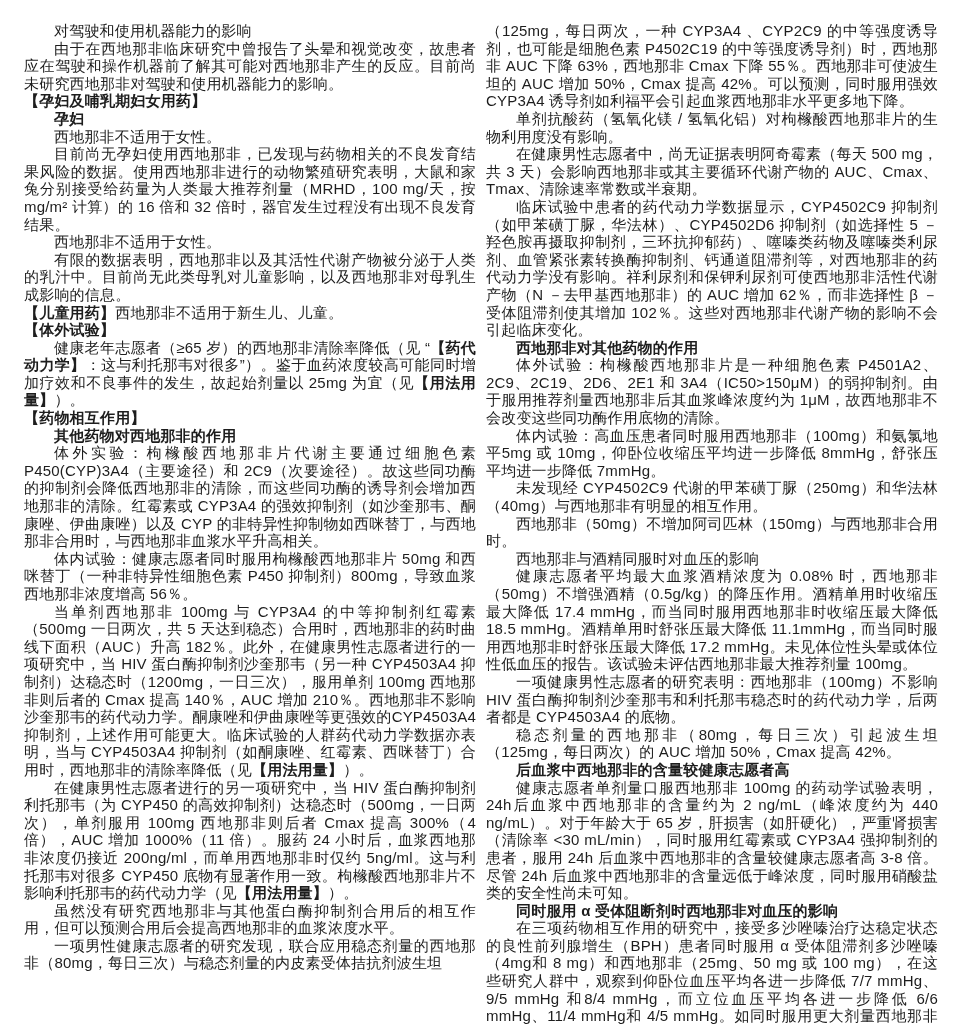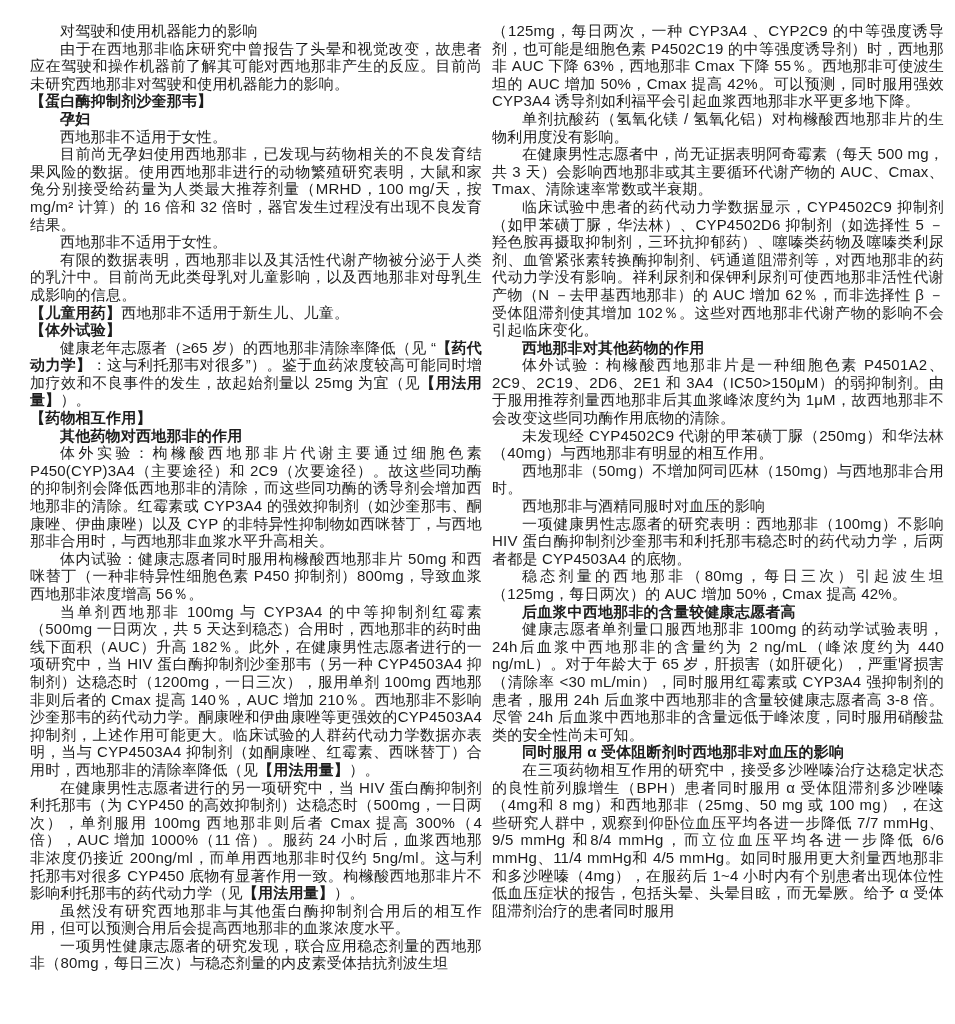--- a/index.html
+++ b/index.html
@@ -6,21 +6,21 @@
   body {
     width: 955px;
     height: 1024px;
     background: #ffffff;
     overflow: hidden;
   }
   .page {
     box-sizing: border-box;
     width: 955px;
     height: 1024px;
-    padding: 22px 8px 0 30px;
+    padding: 22px 8px 0 24px;
     display: flex;
     gap: 10px;
     background: #ffffff;
   }
   .col {
     flex: 0 0 452px;
     width: 452px;
     font-family: "Liberation Sans", "DejaVu Sans", sans-serif;
     font-size: 15px;
     line-height: 17.6px;
@@ -32,21 +32,21 @@
   .block.indent { text-indent: 2em; }
   .block b { font-weight: bold; }
 </style>
 </head>
 <body>
 
 <div class="page">
   <div class="col">
       <p class="block indent"><span>对驾驶和使用机器能力的影响</span></p>
       <p class="block indent"><span>由于在西地那非临床研究中曾报告了头晕和视觉改变，故患者应在驾驶和操作机器前了解其可能对西地那非产生的反应。目前尚未研究西地那非对驾驶和使用机器能力的影响。</span></p>
-      <p class="block"><b>【蛋白酶抑制剂沙奎那韦】</b></p>
+      <p class="block"><b>【孕妇及哺乳期妇女用药】</b></p>
       <p class="block indent"><b>孕妇</b></p>
       <p class="block indent"><span>西地那非不适用于女性。</span></p>
       <p class="block indent"><span>目前尚无孕妇使用西地那非，已发现与药物相关的不良发育结果风险的数据。使用西地那非进行的动物繁殖研究表明，大鼠和家兔分别接受给药量为人类最大推荐剂量（MRHD，100 mg/天，按mg/m² 计算）的 16 倍和 32 倍时，器官发生过程没有出现不良发育结果。</span></p>
       <p class="block indent"><span>西地那非不适用于女性。</span></p>
       <p class="block indent"><span>有限的数据表明，西地那非以及其活性代谢产物被分泌于人类的乳汁中。目前尚无此类母乳对儿童影响，以及西地那非对母乳生成影响的信息。</span></p>
       <p class="block"><b>【儿童用药】</b><span>西地那非不适用于新生儿、儿童。</span></p>
       <p class="block"><b>【体外试验】</b></p>
       <p class="block indent"><span>健康老年志愿者（≥65 岁）的西地那非清除率降低（见 “</span><b>【药代动力学】</b><span>：这与利托那韦对很多”）。鉴于血药浓度较高可能同时增加疗效和不良事件的发生，故起始剂量以 25mg 为宜（见</span><b>【用法用量】</b><span>）。</span></p>
       <p class="block"><b>【药物相互作用】</b></p>
       <p class="block indent"><b>其他药物对西地那非的作用</b></p>
@@ -57,23 +57,25 @@
       <p class="block indent"><span>虽然没有研究西地那非与其他蛋白酶抑制剂合用后的相互作用，但可以预测合用后会提高西地那非的血浆浓度水平。</span></p>
       <p class="block indent"><span>一项男性健康志愿者的研究发现，联合应用稳态剂量的西地那非（80mg，每日三次）与稳态剂量的内皮素受体拮抗剂波生坦</span></p>
     </div>
   <div class="col">
       <p class="block"><span>（125mg，每日两次，一种 CYP3A4 、CYP2C9 的中等强度诱导剂，也可能是细胞色素 P4502C19 的中等强度诱导剂）时，西地那非 AUC 下降 63%，西地那非 Cmax 下降 55％。西地那非可使波生坦的 AUC 增加 50%，Cmax 提高 42%。可以预测，同时服用强效 CYP3A4 诱导剂如利福平会引起血浆西地那非水平更多地下降。</span></p>
       <p class="block indent"><span>单剂抗酸药（氢氧化镁 / 氢氧化铝）对枸橼酸西地那非片的生物利用度没有影响。</span></p>
       <p class="block indent"><span>在健康男性志愿者中，尚无证据表明阿奇霉素（每天 500 mg，共 3 天）会影响西地那非或其主要循环代谢产物的 AUC、Cmax、Tmax、清除速率常数或半衰期。</span></p>
       <p class="block indent"><span>临床试验中患者的药代动力学数据显示，CYP4502C9 抑制剂（如甲苯磺丁脲，华法林）、CYP4502D6 抑制剂（如选择性 5 －羟色胺再摄取抑制剂，三环抗抑郁药）、噻嗪类药物及噻嗪类利尿剂、血管紧张素转换酶抑制剂、钙通道阻滞剂等，对西地那非的药代动力学没有影响。祥利尿剂和保钾利尿剂可使西地那非活性代谢产物（N －去甲基西地那非）的 AUC 增加 62％，而非选择性 β －受体阻滞剂使其增加 102％。这些对西地那非代谢产物的影响不会引起临床变化。</span></p>
       <p class="block indent"><b>西地那非对其他药物的作用</b></p>
       <p class="block indent"><span>体外试验：枸橼酸西地那非片是一种细胞色素 P4501A2、2C9、2C19、2D6、2E1 和 3A4（IC50&gt;150μM）的弱抑制剂。由于服用推荐剂量西地那非后其血浆峰浓度约为 1μM，故西地那非不会改变这些同功酶作用底物的清除。</span></p>
+      <p class="block indent"><span>体内试验：高血压患者同时服用西地那非（100mg）和氨氯地平5mg 或 10mg，仰卧位收缩压平均进一步降低 8mmHg，舒张压平均进一步降低 7mmHg。</span></p>
       <p class="block indent"><span>未发现经 CYP4502C9 代谢的甲苯磺丁脲（250mg）和华法林（40mg）与西地那非有明显的相互作用。</span></p>
       <p class="block indent"><span>西地那非（50mg）不增加阿司匹林（150mg）与西地那非合用时。</span></p>
       <p class="block indent"><span>西地那非与酒精同服时对血压的影响</span></p>
+      <p class="block indent"><span>健康志愿者平均最大血浆酒精浓度为 0.08% 时，西地那非（50mg）不增强酒精（0.5g/kg）的降压作用。酒精单用时收缩压最大降低 17.4 mmHg，而当同时服用西地那非时收缩压最大降低 18.5 mmHg。酒精单用时舒张压最大降低 11.1mmHg，而当同时服用西地那非时舒张压最大降低 17.2 mmHg。未见体位性头晕或体位性低血压的报告。该试验未评估西地那非最大推荐剂量 100mg。</span></p>
       <p class="block indent"><span>一项健康男性志愿者的研究表明：西地那非（100mg）不影响HIV 蛋白酶抑制剂沙奎那韦和利托那韦稳态时的药代动力学，后两者都是 CYP4503A4 的底物。</span></p>
       <p class="block indent"><span>稳态剂量的西地那非（80mg，每日三次）引起波生坦（125mg，每日两次）的 AUC 增加 50%，Cmax 提高 42%。</span></p>
       <p class="block indent"><b>后血浆中西地那非的含量较健康志愿者高</b></p>
       <p class="block indent"><span>健康志愿者单剂量口服西地那非 100mg 的药动学试验表明，24h后血浆中西地那非的含量约为 2 ng/mL（峰浓度约为 440 ng/mL）。对于年龄大于 65 岁，肝损害（如肝硬化），严重肾损害（清除率 &lt;30 mL/min），同时服用红霉素或 CYP3A4 强抑制剂的患者，服用 24h 后血浆中西地那非的含量较健康志愿者高 3-8 倍。尽管 24h 后血浆中西地那非的含量远低于峰浓度，同时服用硝酸盐类的安全性尚未可知。</span></p>
       <p class="block indent"><b>同时服用 α 受体阻断剂时西地那非对血压的影响</b></p>
       <p class="block indent"><span>在三项药物相互作用的研究中，接受多沙唑嗪治疗达稳定状态的良性前列腺增生（BPH）患者同时服用 α 受体阻滞剂多沙唑嗪（4mg和 8 mg）和西地那非（25mg、50 mg 或 100 mg），在这些研究人群中，观察到仰卧位血压平均各进一步降低 7/7 mmHg、9/5 mmHg 和8/4 mmHg，而立位血压平均各进一步降低 6/6 mmHg、11/4 mmHg和 4/5 mmHg。如同时服用更大剂量西地那非和多沙唑嗪（4mg），在服药后 1~4 小时内有个别患者出现体位性低血压症状的报告，包括头晕、头晕目眩，而无晕厥。给予 α 受体阻滞剂治疗的患者同时服用</span></p>
     </div>
 </div>
 
 </body></html>

